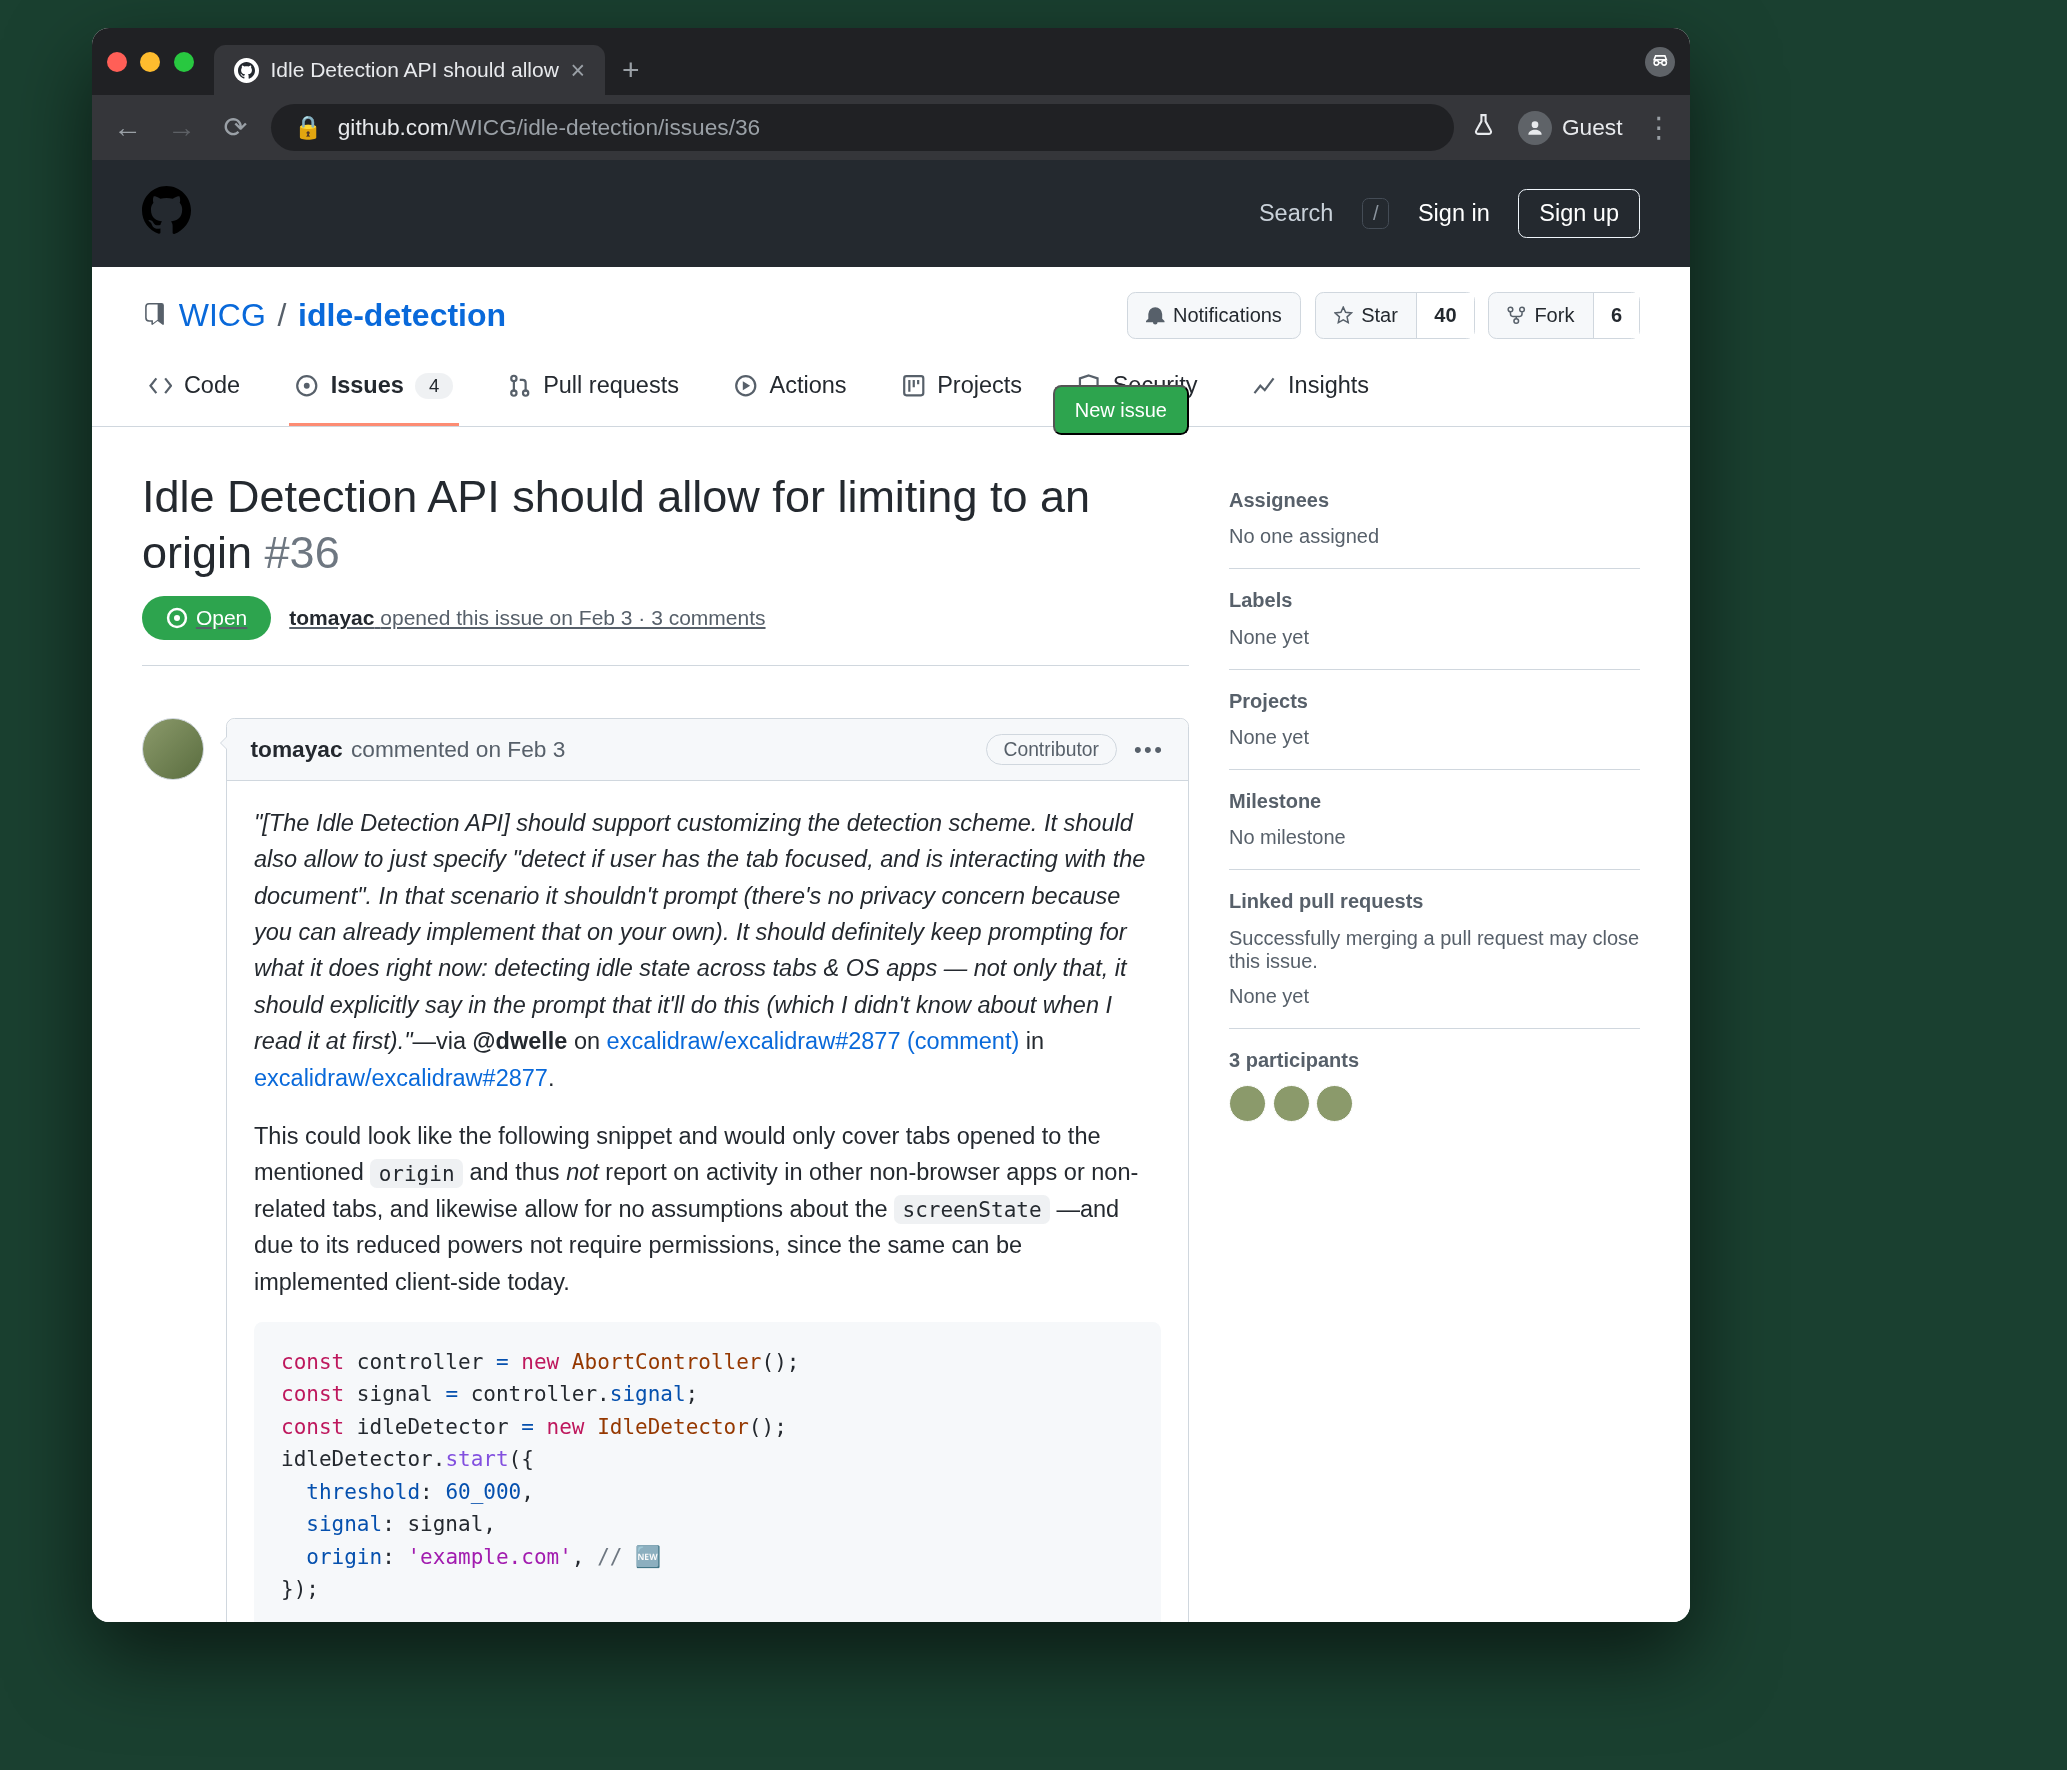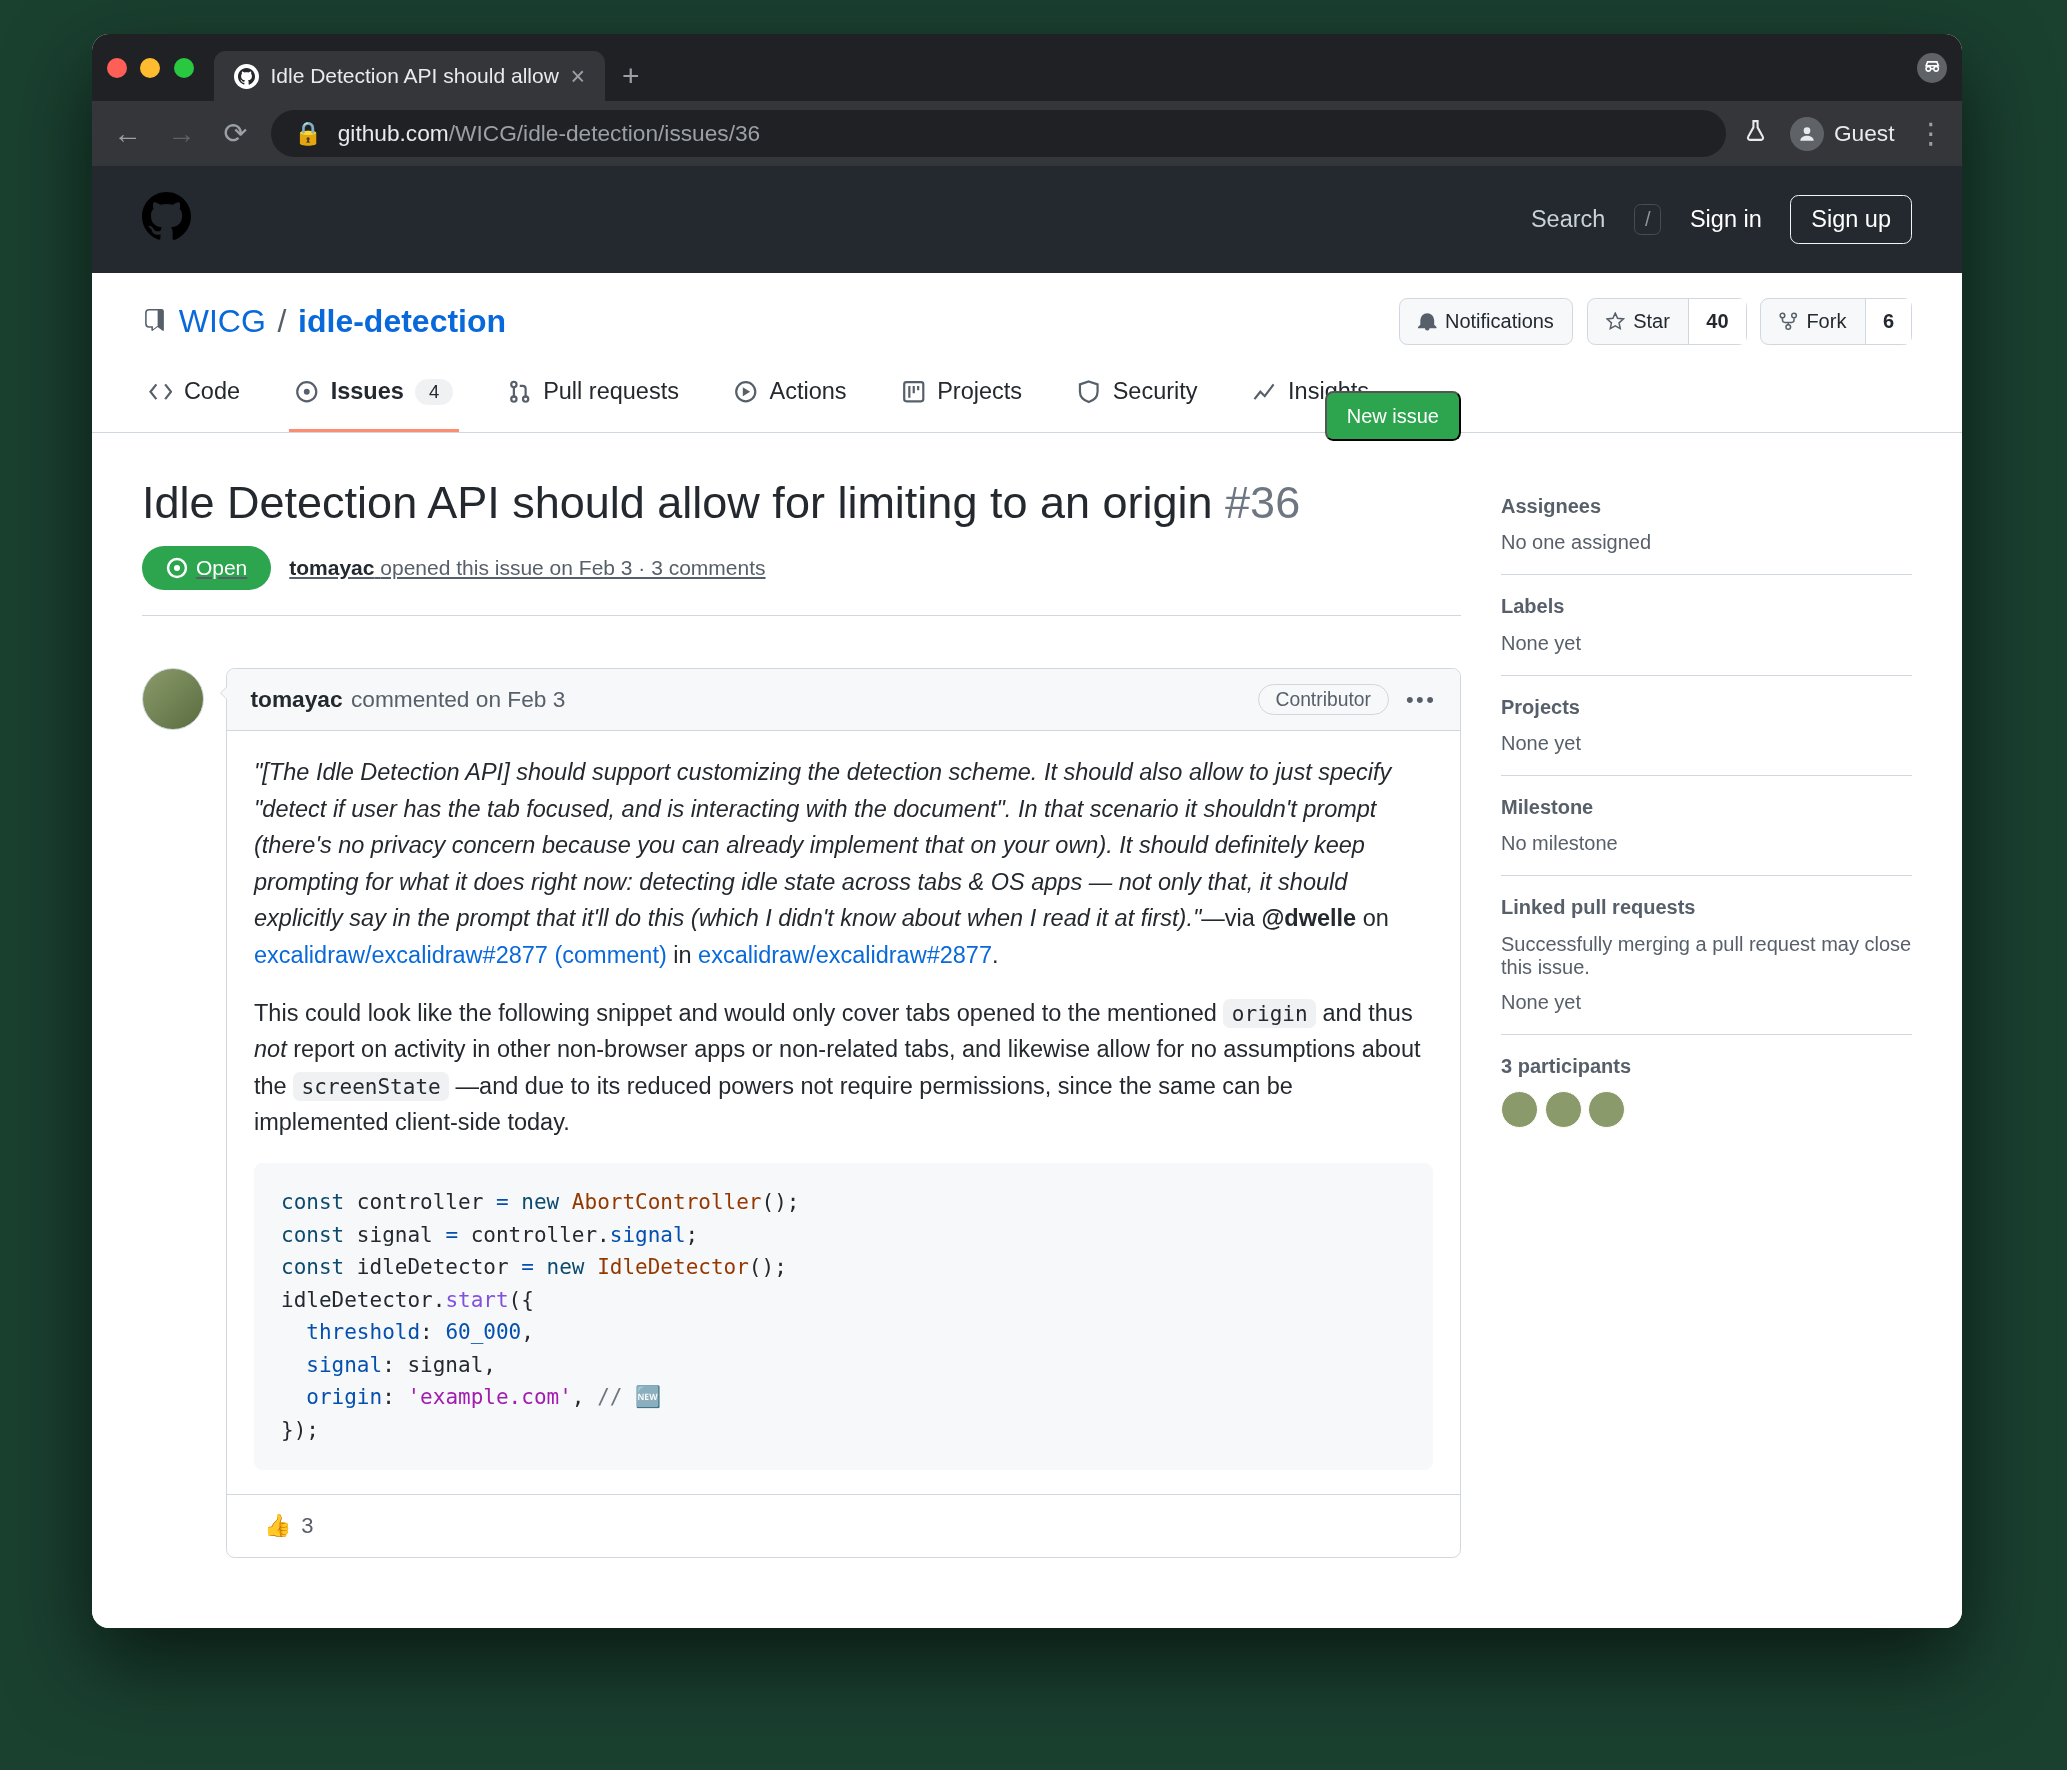--- a/index.html
+++ b/index.html
@@ -5,22 +5,22 @@
   * { box-sizing: border-box; margin: 0; padding: 0; }
   body {
     font-family: -apple-system, BlinkMacSystemFont, "Segoe UI", Helvetica, Arial, sans-serif;
     background: #1a4030;
     width: 2068px;
     height: 1770px;
     position: relative;
   }
   .window {
     position: absolute;
-    left: 92px; top: 34px;
-    width: 1870px; height: 1594px;
+    left: 92px; top: 28px;
+    width: 1598px; height: 1594px;
     background: #fff;
     border-radius: 17px;
     box-shadow: 0 34px 84px rgba(0,0,0,0.6);
     overflow: hidden;
   }
   .chrome-top {
     height: 67px;
     background: #202124;
     display: flex;
     align-items: center;
@@ -113,21 +113,21 @@
   .comment-head strong { color:#24292f; font-weight:600; margin-right:8.4px; }
   .contributor-badge { margin-left:auto; border:0.8px solid #d0d7de; border-radius:34px; padding:3.4px 17px; font-size:19.3px; color:#57606a; margin-right:17px; }
   .kebab { color:#57606a; font-size:22px; letter-spacing:2.5px; }
   .comment-body { padding:23.5px 27px; font-size:23.5px; color:#24292f; line-height:1.55; }
   .comment-body em { font-style:italic; }
   .comment-body a { color:#0969da; text-decoration:none; }
   .comment-body .at { color:#24292f; font-weight:600; }
   .comment-body p { margin-bottom:22px; }
   .code-inline { font-family:ui-monospace,SFMono-Regular,Menlo,monospace; background:#afb8c133; padding:2.5px 8.4px; border-radius:6.7px; font-size:21px; }
   .code-block { background:#f6f8fa; border-radius:8.4px; padding:23.5px 27px; font-family:ui-monospace,SFMono-Regular,Menlo,monospace; font-size:21px; line-height:1.55; overflow-x:auto; }
-  .kw{color:#0c4a6e;} .fn{color:#8250df;} .cls{color:#953800;} .op{color:#0550ae;} .prop{color:#0550ae;} .str{color:#a21caf;} .num{color:#0550ae;} .cm{color:#6e7781;}
+  .kw{color:#be185d;} .fn{color:#8250df;} .cls{color:#953800;} .op{color:#0550ae;} .prop{color:#0550ae;} .str{color:#a21caf;} .num{color:#0550ae;} .cm{color:#6e7781;}
   .reactions { border-top:0.8px solid #d0d7de; padding:11.7px 23.5px; display:flex; align-items:center; gap:13.4px; font-size:22px;}
   .react { border:0; background:transparent; display:flex; align-items:center; gap:10px; padding:6.7px 13.4px; color:#57606a; }
   .sidebar { width:411px; font-size:20px; color:#24292f; }
   .side-block { border-bottom:0.8px solid #d0d7de; padding:20px 0; }
   .side-block h4 { font-size:20px; font-weight:600; color:#57606a; margin-bottom:13.4px; }
   .side-block .muted { color:#57606a; }
   .participants { display:flex; gap:6.7px; margin-top:11.7px; }
   .participants span { width:37px; height:37px; border-radius:50%; background:#8b9a6b; border:0.8px solid #fff; }
   .p2{background:linear-gradient(#777,#444);}
   .p3{background:linear-gradient(#5a4,#273);}

